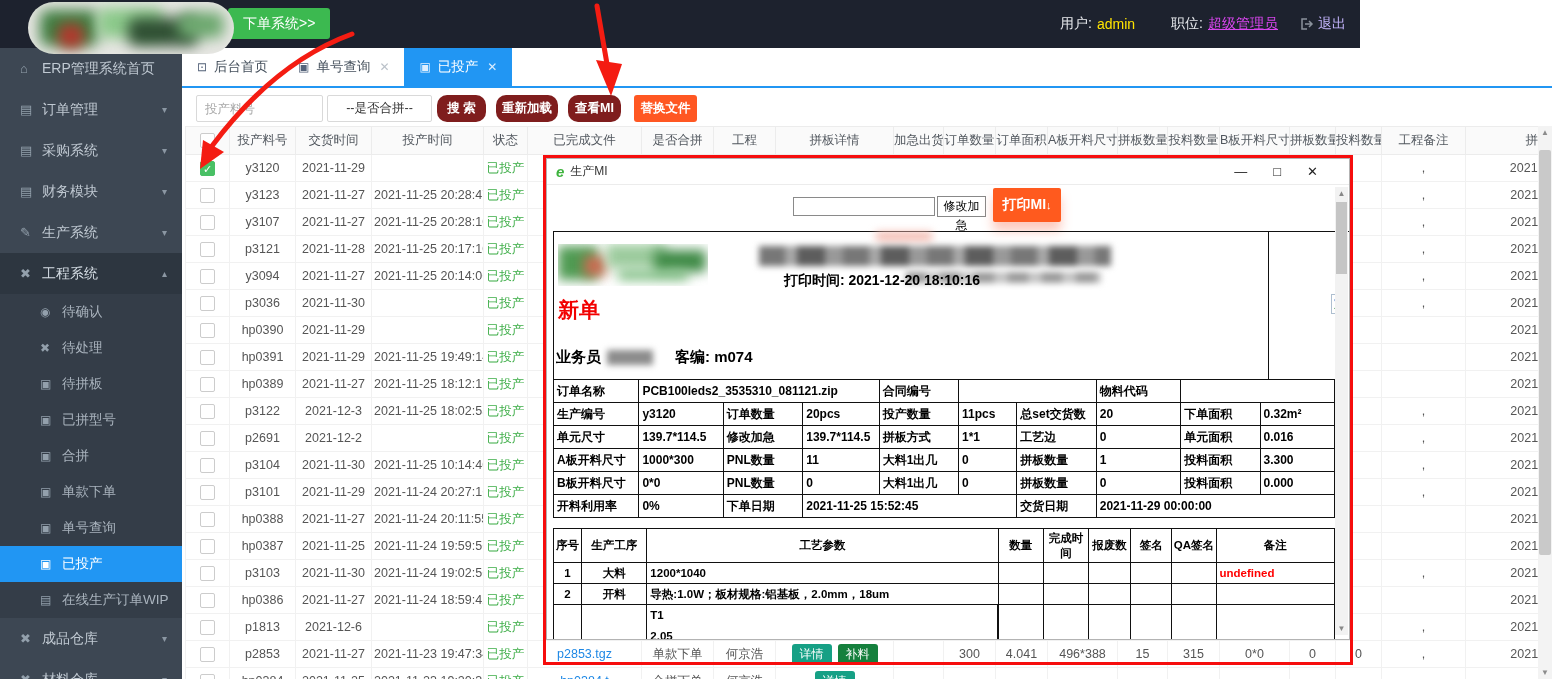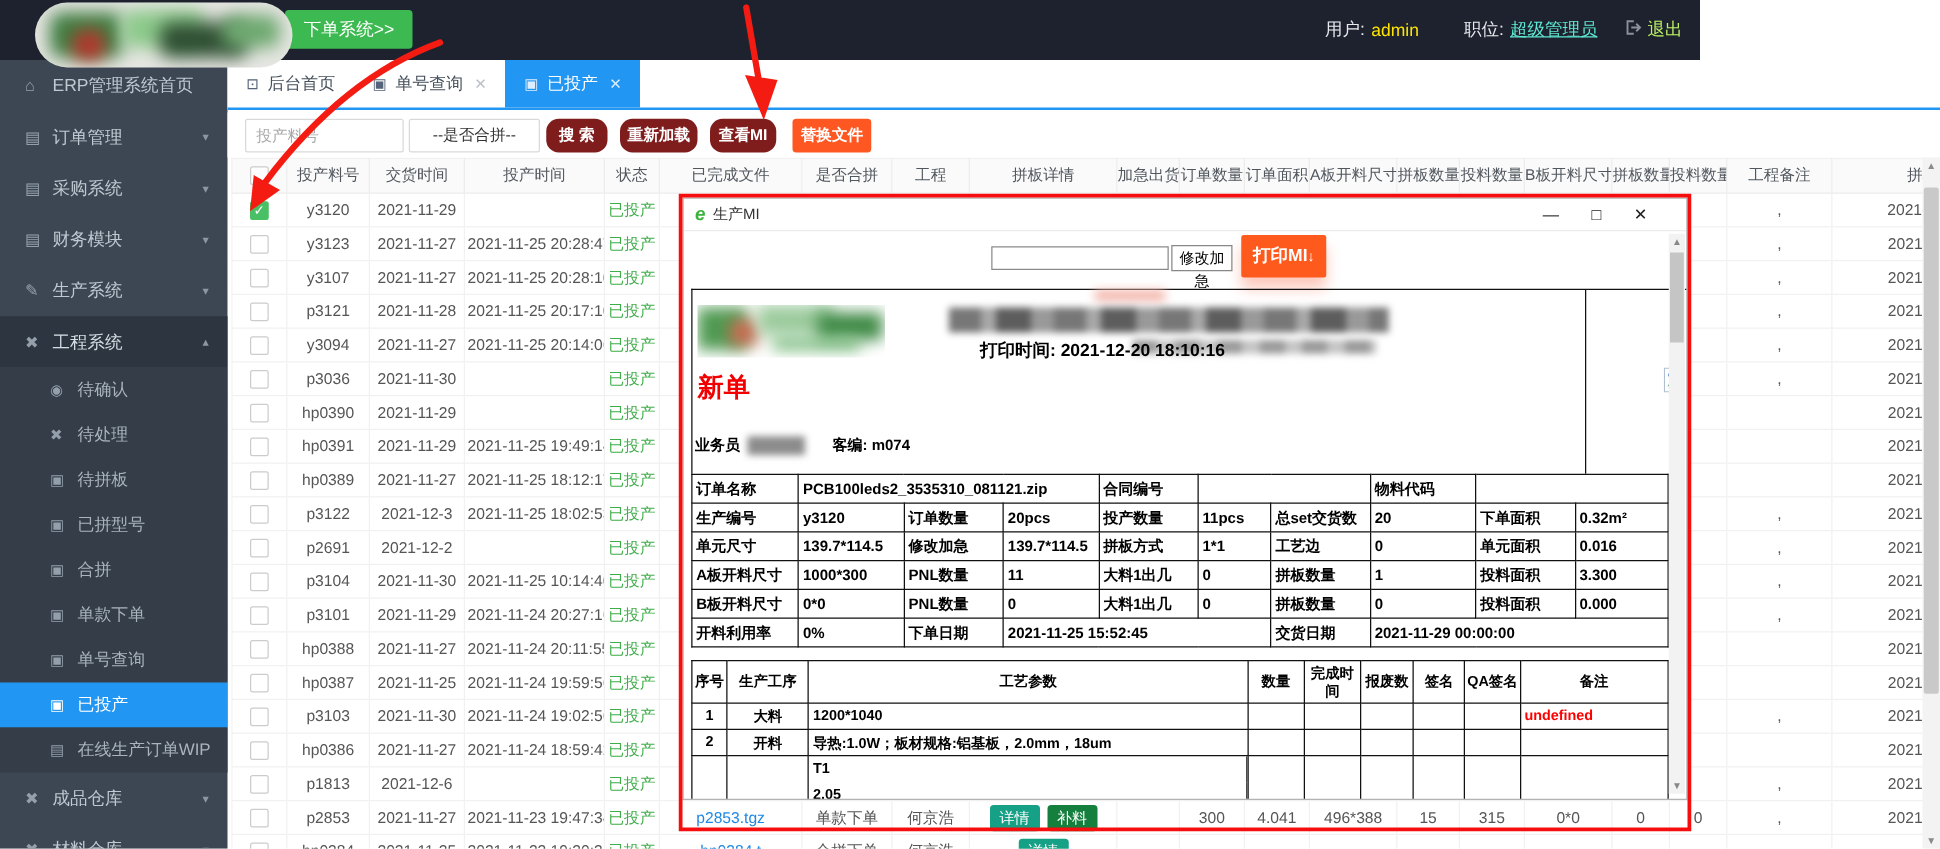--- a/index.html
+++ b/index.html
@@ -6,23 +6,23 @@
 html,body { width:1552px; height:679px; overflow:hidden; font-family:"Liberation Sans",sans-serif; background:#fff; position:relative; }
 
 
 .navbar { position:absolute; left:0; top:0; width:1360px; height:48px; background:#1d222e; z-index:4; }
 .blur-logo { position:absolute; left:28px; top:2px; width:206px; height:52px; border-radius:26px; background:#e6e6e2; overflow:hidden; z-index:6; }
 .blur-logo i { position:absolute; display:block; filter:blur(7px); border-radius:8px; }
 .hamburger { position:absolute; left:185px; top:9px; width:30px; height:30px; background:#2196f3; color:#fff; border-radius:3px; font-size:17px; text-align:center; line-height:29px; cursor:pointer; }
 .order-btn { position:absolute; left:228px; top:8px; height:31px; padding:0 15px; background:#3cb950; color:#fff; border:none; border-radius:3px; font-size:14px; line-height:31px; cursor:pointer; font-family:inherit; }
 .nav-right { position:absolute; right:14px; top:0; height:48px; display:flex; align-items:center; font-size:14px; color:#e8eaee; gap:5px; }
 .nav-right .yellow { color:#ffe400; }
-.nav-right .role { color:#5eead4; text-decoration:underline; }
+.nav-right .role { color:#d946ef; text-decoration:underline; }
 .nav-right .sep { width:26px; }
-.logout { color:#bef264; display:flex; align-items:flex-start; gap:4px; cursor:pointer; }
+.logout { color:#c4b5fd; display:flex; align-items:center; gap:4px; cursor:pointer; }
 
 
 .sidebar { position:absolute; left:0; top:48px; width:182px; height:631px; background:#3d4753; z-index:2; }
 .sb-item { height:41px; display:flex; align-items:center; padding-left:20px; color:#c0c9d2; font-size:14px; position:relative; cursor:pointer; }
 .sb-item .ic { width:22px; color:#93a0ac; font-size:13px; flex:none; }
 .sb-item .chev { position:absolute; right:15px; font-size:10px; color:#8b97a3; }
 .sb-item.expanded { background:#2d3640; color:#d5dde4; }
 .sb-item.sub { height:36px; padding-left:40px; background:#343d48; font-size:13.5px; color:#aab4be; }
 .sb-item.sub .ic { font-size:12px; }
 .sb-item.active { background:#2196f3; color:#fff; }
@@ -90,21 +90,21 @@
 .dright { position:absolute; right:0; top:0; width:126px; height:100%; border-left:1px solid #111; }
 .doclogo { position:absolute; left:4px; top:12px; width:150px; height:42px; overflow:hidden; }
 .doclogo i { position:absolute; display:block; filter:blur(6px); }
 .coblur1 { position:absolute; left:205px; top:14px; width:352px; height:20px; filter:blur(3px);
   background:repeating-linear-gradient(90deg,#777 0 26px,#a8a8a8 26px 38px,#5d5d5d 38px 66px,#999 66px 84px); }
 .coblur2 { position:absolute; left:352px; top:40px; width:195px; height:11px; filter:blur(3px);
   background:repeating-linear-gradient(90deg,#9a9a9a 0 20px,#c4c4c4 20px 34px); }
 .pinkblur { position:absolute; left:322px; top:0px; width:56px; height:9px; background:#f3b8ae; filter:blur(4px); }
 .printtime { position:absolute; left:0; top:40px; width:656px; text-align:center; font-size:14px; font-weight:bold; }
 .stamp { position:absolute; left:4px; top:64px; font-size:21px; font-weight:bold; color:#f20000; }
-.salesline { position:absolute; left:2px; top:116px; font-size:12px; font-weight:bold; display:flex; align-items:center; }
+.salesline { position:absolute; left:2px; top:116px; font-size:15px; font-weight:bold; display:flex; align-items:center; }
 .nameblur { display:inline-block; width:46px; height:15px; background:#8c8c8c; filter:blur(3px); margin:0 6px; }
 .cust { margin-left:16px; }
 .brokenimg { position:absolute; left:62px; top:62px; }
 
 table.mi { border-collapse:collapse; table-layout:fixed; width:782px; }
 table.mi td { border:1px solid #111; height:23px; font-size:12px; font-weight:bold; padding:0 1px 0 3px; white-space:nowrap; overflow:hidden; }
 
 table.proc { border-collapse:collapse; table-layout:fixed; width:782px; margin-top:10px; }
 table.proc td { border:1px solid #111; font-size:11.5px; font-weight:bold; overflow:hidden; }
 table.proc td.hd { height:34px; text-align:center; }

